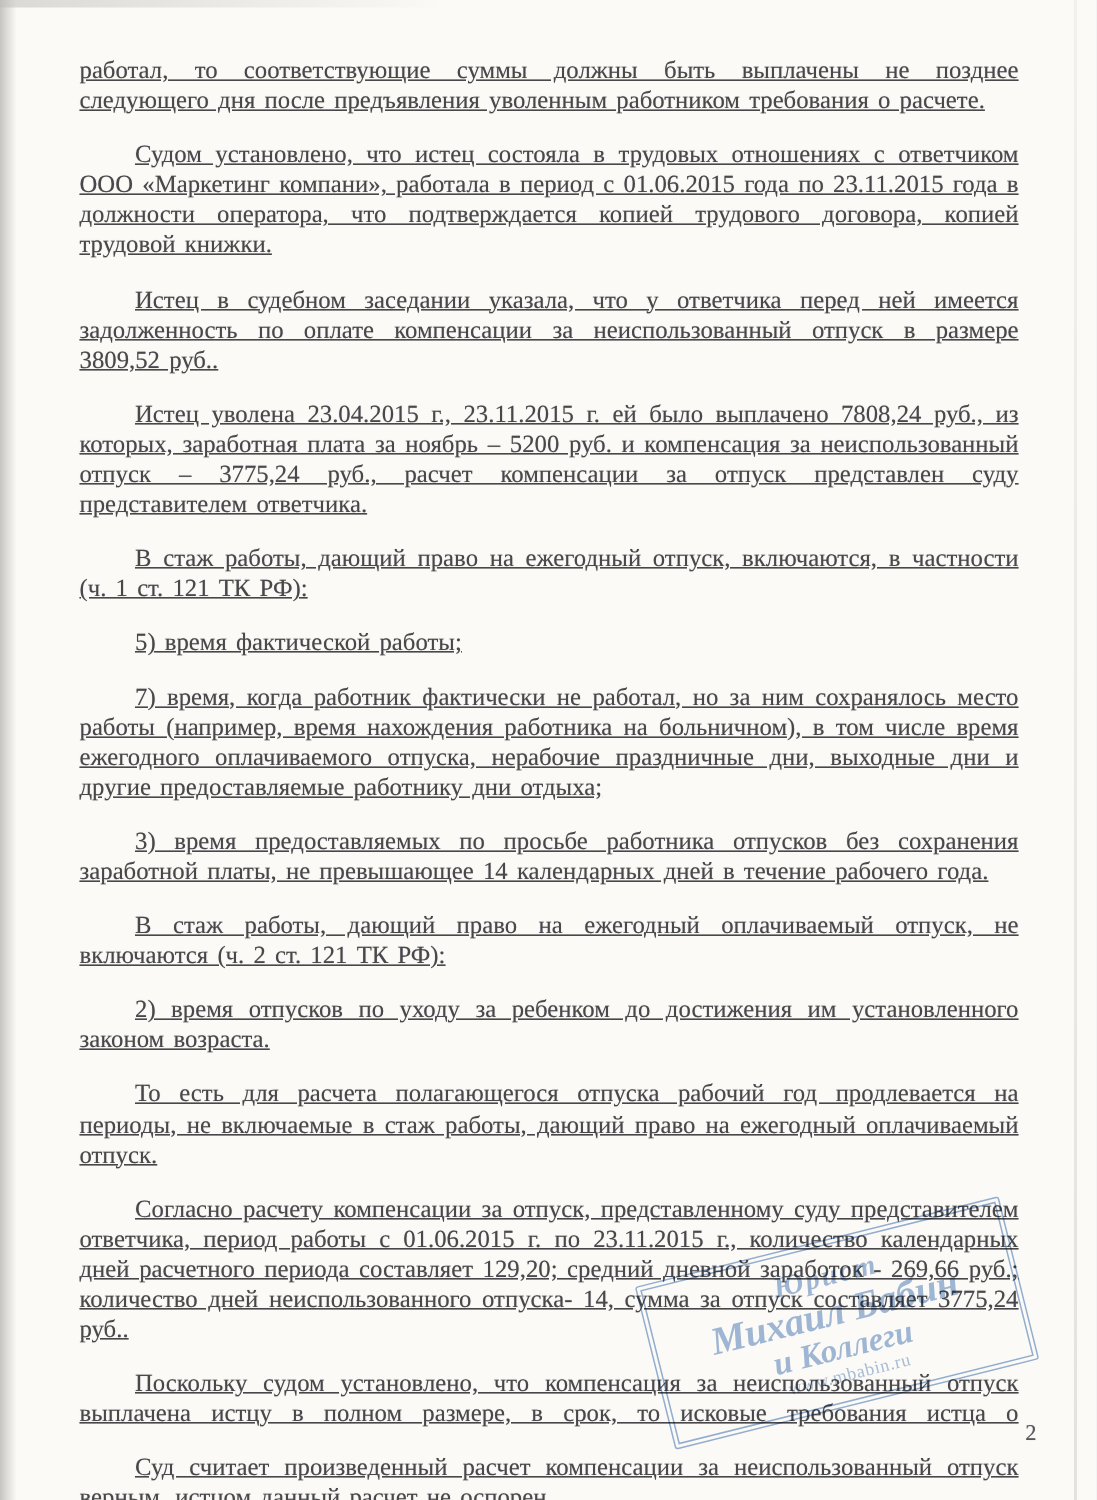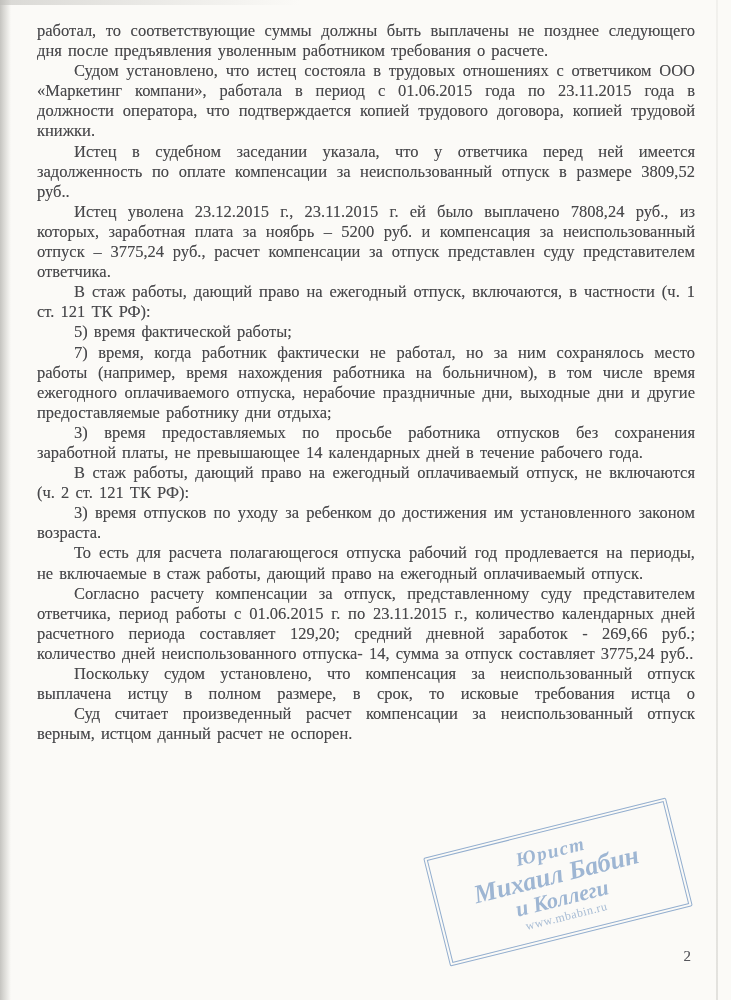--- a/index.html
+++ b/index.html
@@ -30,21 +30,21 @@
   
   .doc {
     position: absolute; left: 37px; right: 36px; top: 21px;
     font-family: "Liberation Serif", "DejaVu Serif", serif;
     font-size: 16.5px; line-height: 20.1px;
     color: #48484b;
     text-align: justify;
     word-spacing: 2px;
     text-shadow: 0 0 0.6px rgba(72,72,75,0.45);
   }
-  .doc p.para { margin: 0; }
+  .doc p.para { margin: 16px; text-decoration: underline; }
   .doc p.indent { text-indent: 37px; }
   .doc p.justify-last { text-align-last: justify; }
 
   .pagenum {
     position: absolute; top: 948px; right: 40px;
     font-family: "Liberation Serif", "DejaVu Serif", serif;
     font-size: 15px; color: #56565b;
     text-shadow: 0 0 0.6px rgba(86,86,91,0.4);
   }
 
@@ -83,27 +83,27 @@
 
 <div class="page">
   <div class="edge-left"></div>
   <div class="edge-top"></div>
   <div class="crease"></div>
 
   <div class="doc">
       <p class="para">работал, то соответствующие суммы должны быть выплачены не позднее следующего дня после предъявления уволенным работником требования о расчете.</p>
       <p class="para indent">Судом установлено, что истец состояла в трудовых отношениях с ответчиком ООО «Маркетинг компани», работала в период с 01.06.2015 года по 23.11.2015 года в должности оператора, что подтверждается копией трудового договора, копией трудовой книжки.</p>
       <p class="para indent">Истец в судебном заседании указала, что у ответчика перед ней имеется задолженность по оплате компенсации за неиспользованный отпуск в размере 3809,52 руб..</p>
-      <p class="para indent">Истец уволена 23.12.2015 г., 23.11.2015 г. ей было выплачено 7808,24 руб., из которых, заработная плата за ноябрь – 5200 руб. и компенсация за неиспользованный отпуск – 3775,24 руб., расчет компенсации за отпуск представлен суду представителем ответчика.</p>
+      <p class="para indent">Истец уволена 23.04.2015 г., 23.11.2015 г. ей было выплачено 7808,24 руб., из которых, заработная плата за ноябрь – 5200 руб. и компенсация за неиспользованный отпуск – 3775,24 руб., расчет компенсации за отпуск представлен суду представителем ответчика.</p>
       <p class="para indent">В стаж работы, дающий право на ежегодный отпуск, включаются, в частности (ч. 1 ст. 121 ТК РФ):</p>
       <p class="para indent">5) время фактической работы;</p>
       <p class="para indent">7) время, когда работник фактически не работал, но за ним сохранялось место работы (например, время нахождения работника на больничном), в том числе время ежегодного оплачиваемого отпуска, нерабочие праздничные дни, выходные дни и другие предоставляемые работнику дни отдыха;</p>
       <p class="para indent">3) время предоставляемых по просьбе работника отпусков без сохранения заработной платы, не превышающее 14 календарных дней в течение рабочего года.</p>
       <p class="para indent">В стаж работы, дающий право на ежегодный оплачиваемый отпуск, не включаются (ч. 2 ст. 121 ТК РФ):</p>
-      <p class="para indent">3) время отпусков по уходу за ребенком до достижения им установленного законом возраста.</p>
+      <p class="para indent">2) время отпусков по уходу за ребенком до достижения им установленного законом возраста.</p>
       <p class="para indent">То есть для расчета полагающегося отпуска рабочий год продлевается на периоды, не включаемые в стаж работы, дающий право на ежегодный оплачиваемый отпуск.</p>
       <p class="para indent">Согласно расчету компенсации за отпуск, представленному суду представителем ответчика, период работы с 01.06.2015 г. по 23.11.2015 г., количество календарных дней расчетного периода составляет 129,20; средний дневной заработок - 269,66 руб.; количество дней неиспользованного отпуска- 14, сумма за отпуск составляет 3775,24 руб..</p>
       <p class="para indent justify-last">Поскольку судом установлено, что компенсация за неиспользованный отпуск выплачена истцу в полном размере, в срок, то исковые требования истца о</p>
       <p class="para indent">Суд считает произведенный расчет компенсации за неиспользованный отпуск верным, истцом данный расчет не оспорен.</p>
     </div>
 
   <div class="stamp">
     <div class="stamp-box">
       <div class="stamp-l1">Юрист</div>
       <div class="stamp-l2">Михаил Бабин</div>

